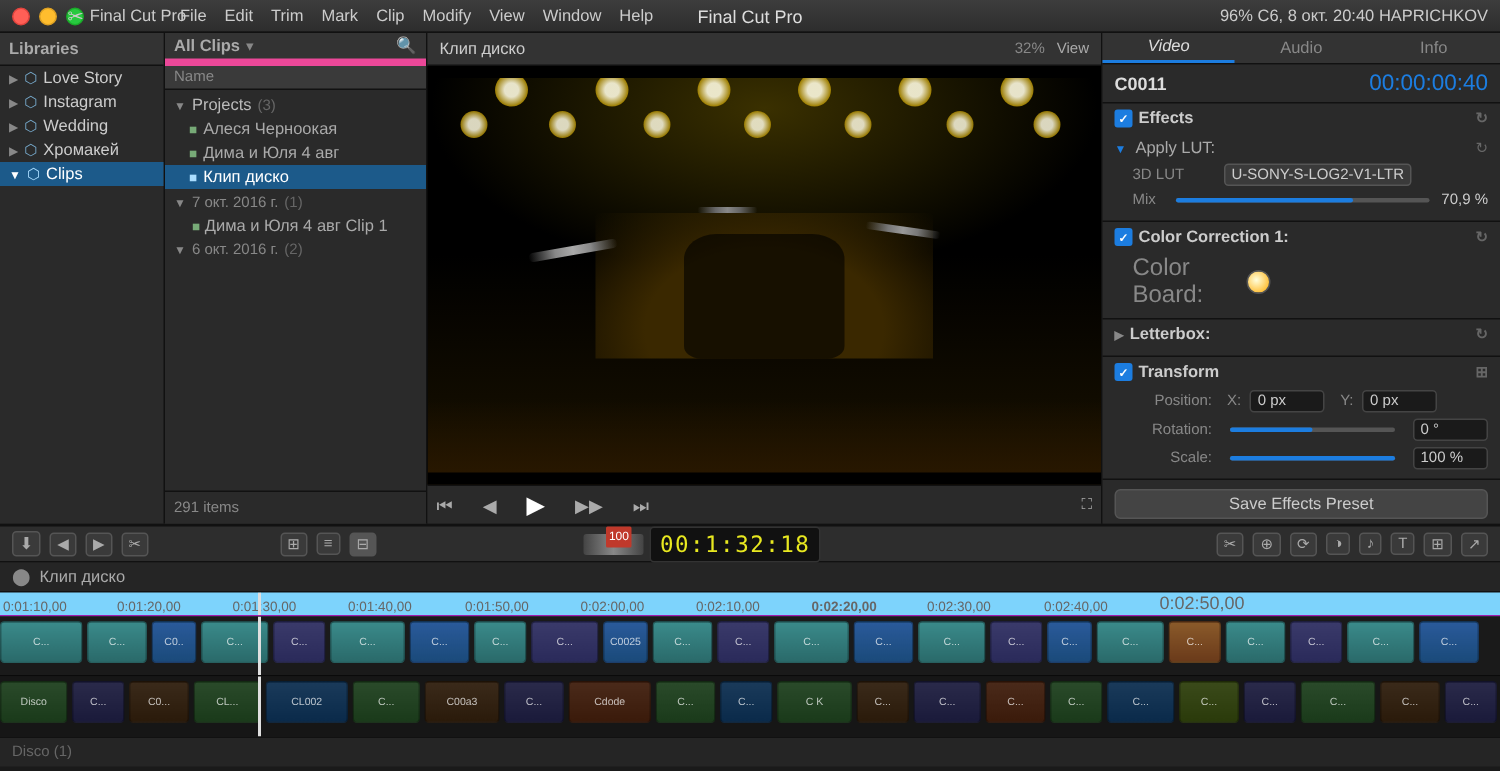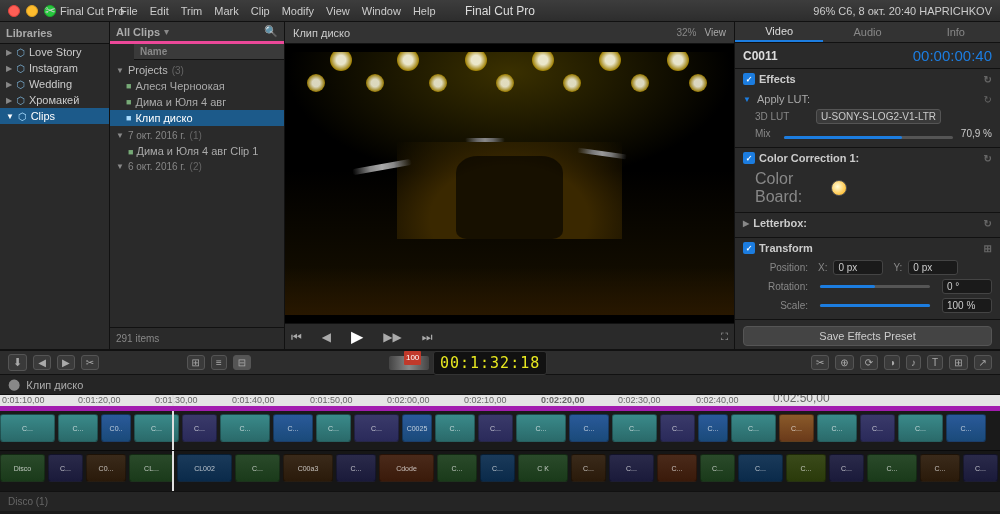--- a/index.html
+++ b/index.html
@@ -111,38 +111,37 @@
     .browser-panel {
       width: 175px;
       background: #2a2a2a;
       border-right: 1px solid #111;
       display: flex;
       flex-direction: column;
     }
     .browser-toolbar {
       height: 22px;
       background: #333;
-      border-bottom: 3px solid #ec4899;
+      border-bottom: 5px solid #ec4899;
       display: flex;
       align-items: center;
       padding: 0 6px;
       gap: 4px;
     }
     .browser-content {
       flex: 1;
       overflow: hidden;
     }
     .browser-col-header {
       padding: 2px 6px;
       background: #3a3a3a;
       border-bottom: 1px solid #111;
       font-size: 10px;
       color: #888;
-      font-weight: 700;
-      margin-left: 24px;
+      font-weight: 400;
     }
     .browser-section {
       padding: 2px 0;
     }
     .browser-section-header {
       display: flex;
       align-items: center;
       padding: 2px 6px;
       gap: 4px;
       font-size: 11px;
@@ -235,21 +234,21 @@
       align-items: center;
     }
     .inspector-tab {
       flex: 1;
       text-align: center;
       font-size: 11px;
       color: #888;
       padding: 3px;
       cursor: pointer;
     }
-    .inspector-tab.active { color: #ddd; border-bottom: 2px solid #1c7de0; }
+    .inspector-tab.active { color: #ddd; border-bottom: 2px solid #1c7de0; font-style: italic; }
     .inspector-header {
       display: flex;
       align-items: center;
       justify-content: space-between;
       padding: 4px 8px;
       border-bottom: 1px solid #111;
     }
     .inspector-section {
       padding: 4px 8px;
       border-bottom: 1px solid #111;
@@ -361,21 +360,21 @@
       border-top: 1px solid #111;
       display: flex;
       align-items: center;
       padding: 0 8px;
       font-size: 10px;
       color: #666;
     }
 
     .mix-slider {
       display: flex;
-      align-items: flex-end;
+      align-items: center;
       gap: 4px;
     }
 
     .small-btn {
       background: #3a3a3a;
       border: 1px solid #555;
       border-radius: 3px;
       color: #aaa;
       font-size: 10px;
       padding: 1px 4px;
@@ -685,21 +684,21 @@
   <button class="small-btn">T</button>
   <button class="small-btn">⊞</button>
   <button class="small-btn">↗</button>
 </div>
 
 <div style="height:20px;background:#252525;border-bottom:1px solid #111;display:flex;align-items:center;padding:0 8px;gap:6px;">
   <span style="font-size:11px;color:#888;">⬤</span>
   <span style="font-size:11px;color:#aaa;font-weight:500;">Клип диско</span>
 </div>
 
-<div style="height:16px;background:#e5e5e5;border-bottom:5px solid #a21caf;position:relative;display:flex;align-items:center;overflow:hidden;">
+<div style="height:16px;background:#7dd3fc;border-bottom:1px solid #a21caf;position:relative;display:flex;align-items:center;overflow:hidden;">
 
   <div style="position:absolute;left:0;right:0;top:0;height:100%;display:flex;align-items:flex-end;padding-bottom:1px;">
     <div style="position:absolute;left:2px;font-size:9px;color:#666;">0:01:10,00</div>
     <div style="position:absolute;left:78px;font-size:9px;color:#666;">0:01:20,00</div>
     <div style="position:absolute;left:155px;font-size:9px;color:#666;">0:01:30,00</div>
     <div style="position:absolute;left:232px;font-size:9px;color:#666;">0:01:40,00</div>
     <div style="position:absolute;left:310px;font-size:9px;color:#666;">0:01:50,00</div>
     <div style="position:absolute;left:387px;font-size:9px;color:#666;">0:02:00,00</div>
     <div style="position:absolute;left:464px;font-size:9px;color:#666;">0:02:10,00</div>
     <div style="position:absolute;left:541px;font-size:9px;color:#666;font-weight:bold;">0:02:20,00</div>

